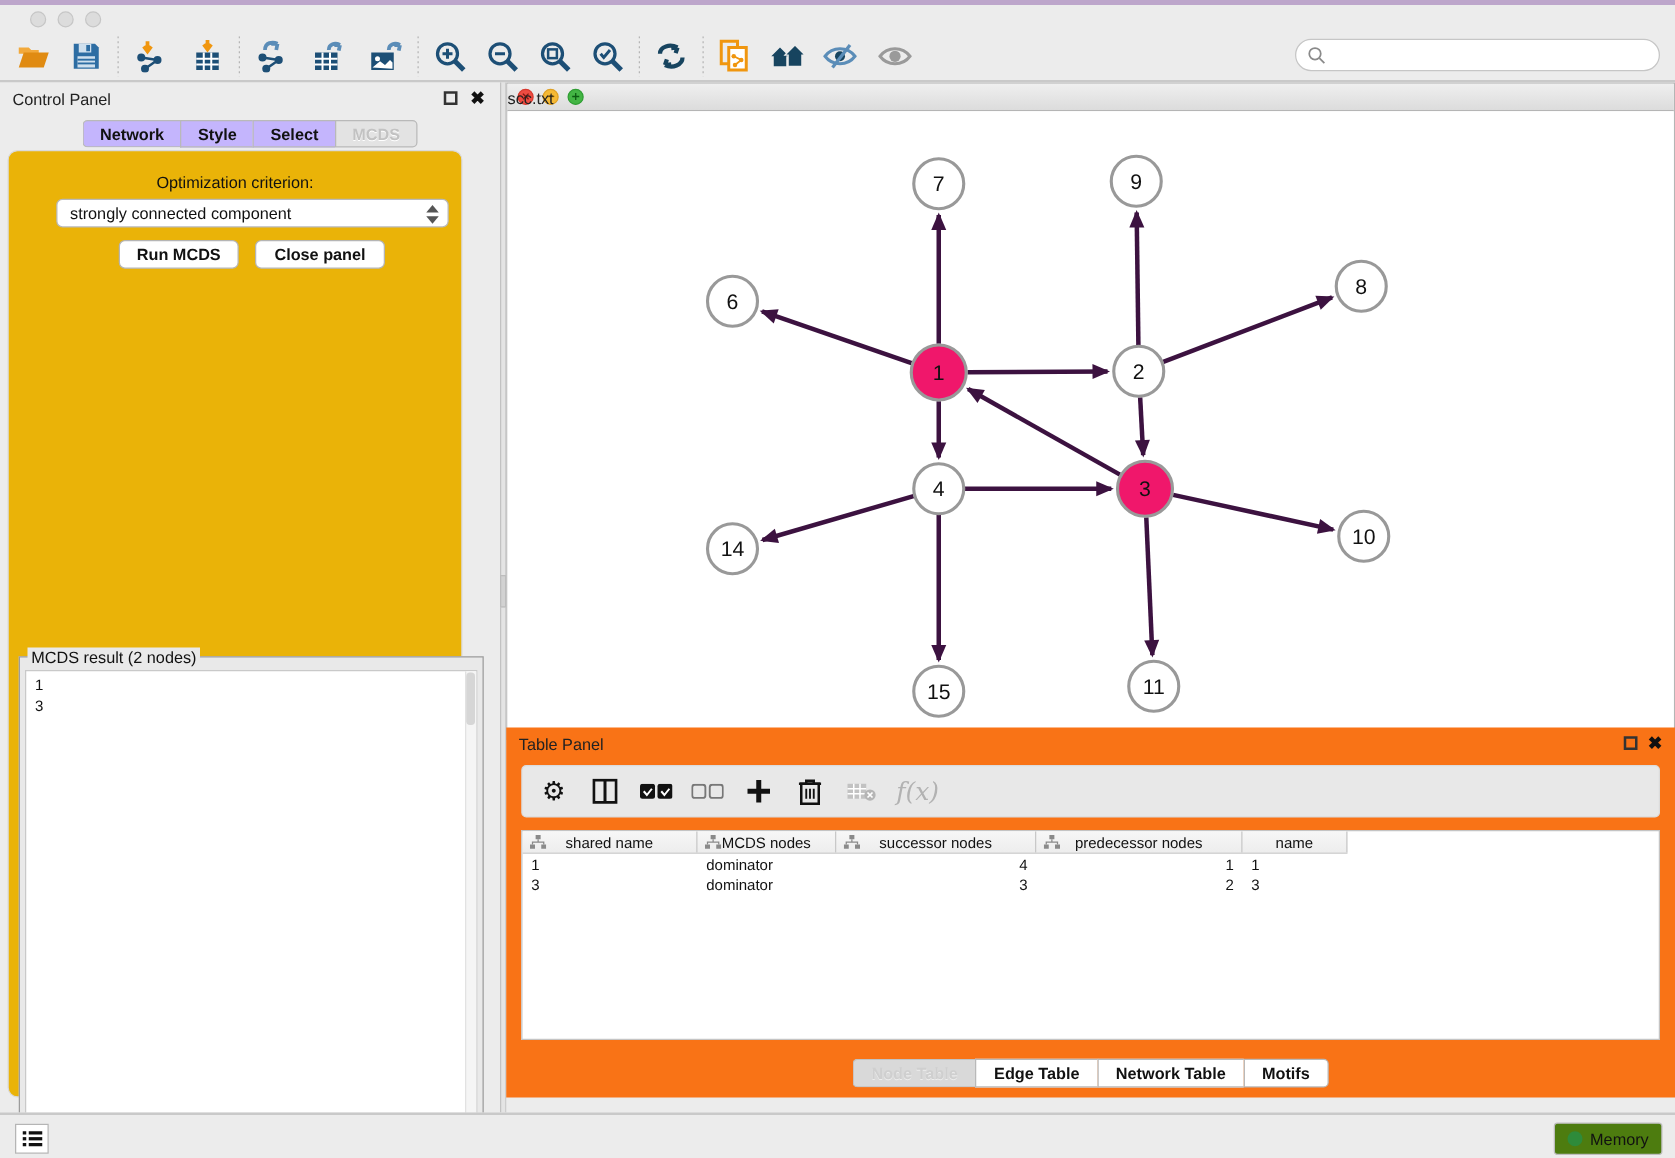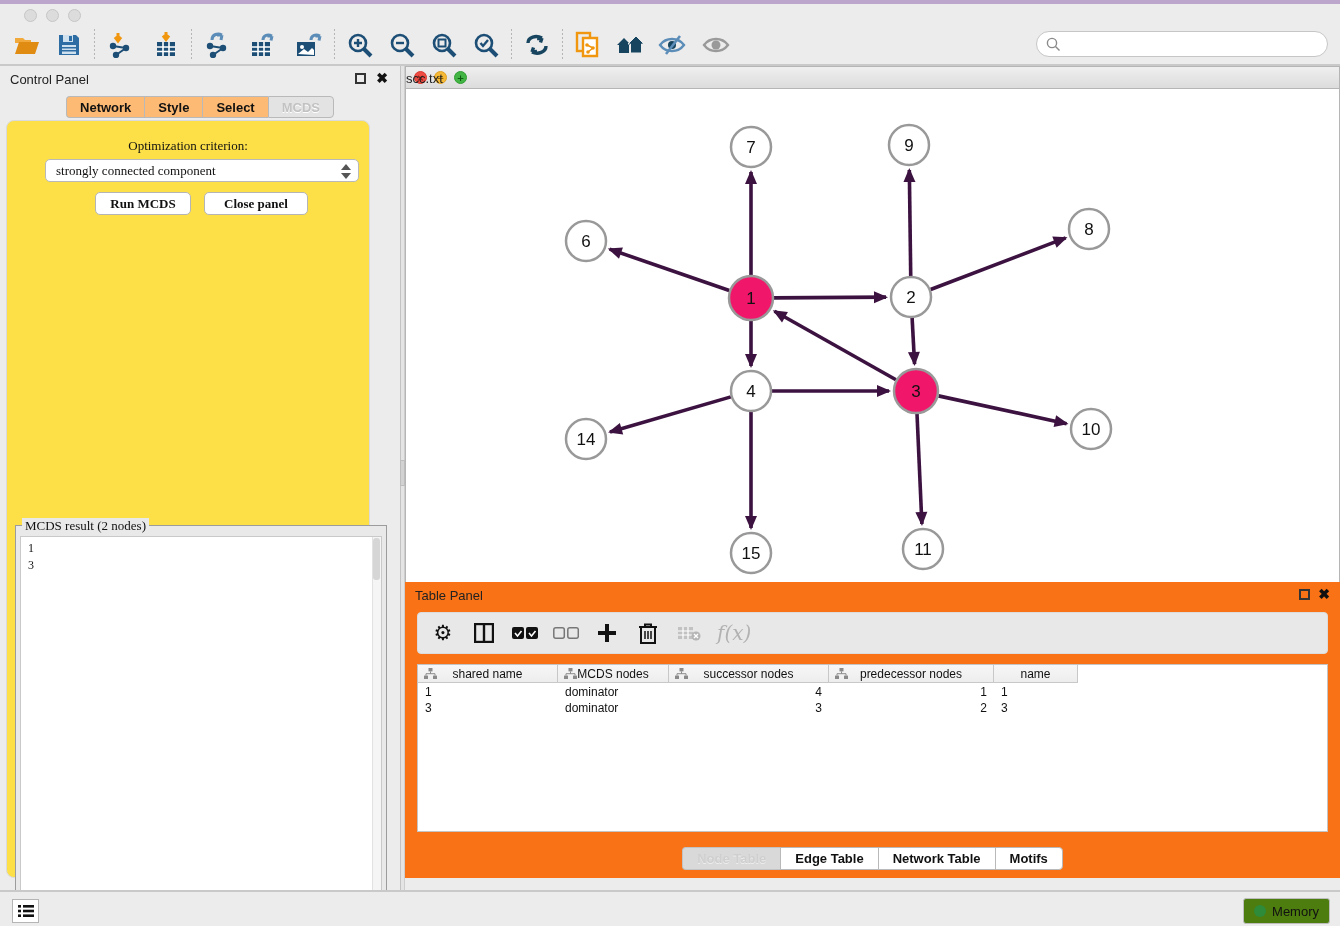--- a/index.html
+++ b/index.html
@@ -34,28 +34,28 @@
   #right-col { position:absolute; left:405px; top:66px; width:935px; height:824px; }
 
   
   .panel-head { position:relative; height:26px; }
   .panel-title { position:absolute; left:10px; top:6px; font-size:13px; color:#222; }
   .float-ico { position:absolute; top:7px; width:11px; height:11px; border:2px solid #333; }
   .close-ico { position:absolute; top:5px; font-size:14px; font-weight:bold; color:#111; line-height:14px; }
   #cp-float { right:34px; } #cp-close { right:12px; }
 
   #cp-tabs { position:absolute; left:0; top:30px; width:400px; display:flex; justify-content:center; }
-  .cp-tab { height:22px; padding:0 13px; background:#fdba74; border:1px solid #b9b9b9; border-right:none;
+  .cp-tab { height:22px; padding:0 13px; background:#c4b5fd; border:1px solid #b9b9b9; border-right:none;
     font-size:13px; font-weight:bold; color:#111; display:flex; align-items:center; }
   .cp-tab:first-child { border-radius:4px 0 0 4px; }
   .cp-tab:last-child { border-right:1px solid #b9b9b9; border-radius:0 4px 4px 0;text-align:right; }
   .cp-tab.sel { background:#e3e3e3; color:#c2c2c2; text-shadow:0 1px 0 #fff; }
 
   #cp-box { position:absolute; left:6px; top:54px; width:364px; height:758px;
-    background:#fde047; border:1px solid #dadada; border-radius:8px;font-family:Liberation Serif, serif; }
+    background:#eab308; border:1px solid #dadada; border-radius:8px; }
   #opt-label { position:absolute; left:0; width:100%; top:17px; text-align:center; font-size:13px; color:#111; }
   #opt-select { position:absolute; left:38px; top:38px; width:314px; height:23px; background:#fff;
     border:1px solid #b9b9b9; border-radius:5px; display:flex; align-items:center;
     padding:0 24px 0 10px; font-size:13px; color:#111; }
   #opt-stepper { position:absolute; right:7px; top:4px; width:10px; height:15px; }
   #opt-stepper i { position:absolute; left:0; width:0; height:0; border-left:5px solid transparent;
     border-right:5px solid transparent; }
   #opt-stepper .up { top:0; border-bottom:6px solid #555; }
   #opt-stepper .dn { bottom:0; border-top:6px solid #555; }
   .cp-btn { position:absolute; top:71px; height:23px; background:#fff; border:1px solid #b5b5b5;

